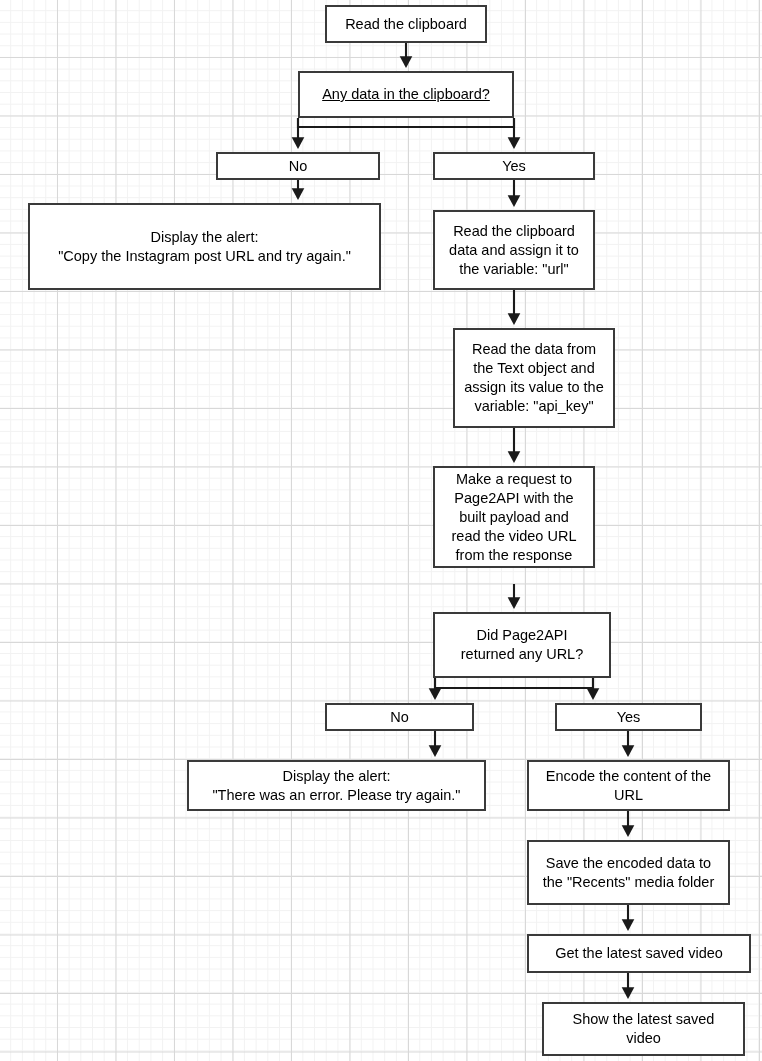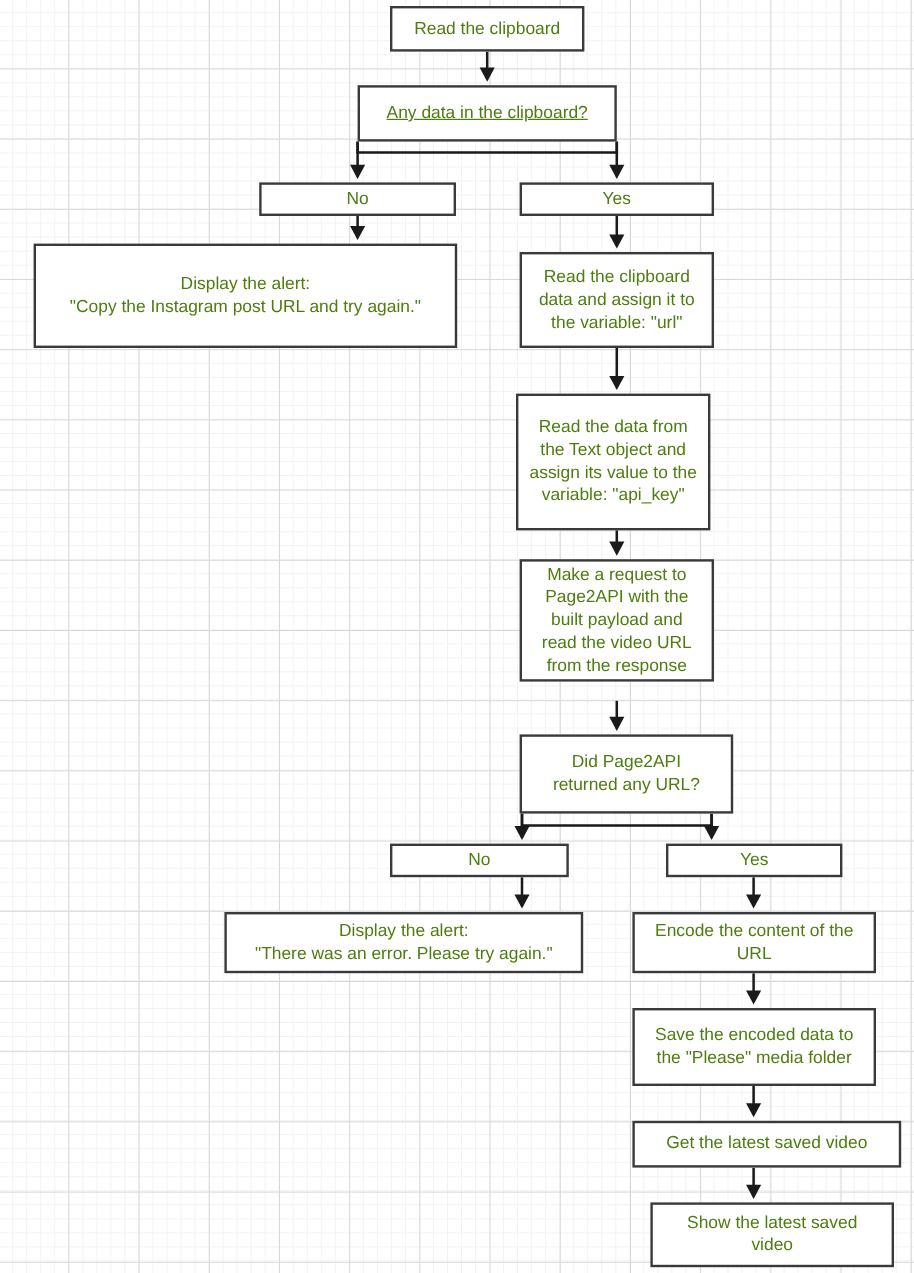--- a/index.html
+++ b/index.html
@@ -37,21 +37,21 @@
   }
   .node {
     position: absolute;
     box-sizing: border-box;
     background: #ffffff;
     border: 2px solid #3a3a3a;
     display: flex;
     align-items: center;
     justify-content: center;
     text-align: center;
-    color: #4d7c0f;
+    color: #000000;
     font-family: "Liberation Sans", sans-serif;
     font-size: 14.5px;
     line-height: 19px;
     white-space: pre-line;
     padding: 0 4px;
   }
 </style>
 </head>
 <body>
 
@@ -85,36 +85,36 @@
   <div id="node-layer">
       <div class="node" style="left: 325px; top: 5px; width: 162px; height: 38px; border-color: rgb(58, 58, 58); background: rgb(255, 255, 255);">Read the clipboard</div>
       <div class="node" style="left: 298px; top: 71px; width: 216px; height: 47px; border-color: rgb(58, 58, 58); background: rgb(255, 255, 255); text-decoration: underline;">Any data in the clipboard?</div>
       <div class="node" style="left: 216px; top: 152px; width: 164px; height: 28px; border-color: rgb(58, 58, 58); background: rgb(255, 255, 255);">No</div>
       <div class="node" style="left: 433px; top: 152px; width: 162px; height: 28px; border-color: rgb(58, 58, 58); background: rgb(255, 255, 255);">Yes</div>
       <div class="node" style="left: 28px; top: 203px; width: 353px; height: 87px; border-color: rgb(58, 58, 58); background: rgb(255, 255, 255);">Display the alert:
 "Copy the Instagram post URL and try again."</div>
       <div class="node" style="left: 433px; top: 210px; width: 162px; height: 80px; border-color: rgb(58, 58, 58); background: rgb(255, 255, 255);">Read the clipboard
 data and assign it to
 the variable: "url"</div>
-      <div class="node" style="left: 430px; top: 328px; width: 162px; height: 114px; border-color: rgb(58, 58, 58); background: rgb(255, 255, 255);">Read the data from
+      <div class="node" style="left: 453px; top: 328px; width: 162px; height: 100px; border-color: rgb(58, 58, 58); background: rgb(255, 255, 255);">Read the data from
 the Text object and
 assign its value to the
 variable: "api_key"</div>
       <div class="node" style="left: 433px; top: 466px; width: 162px; height: 102px; border-color: rgb(58, 58, 58); background: rgb(255, 255, 255);">Make a request to
 Page2API with the
 built payload and
 read the video URL
 from the response</div>
       <div class="node" style="left: 433px; top: 612px; width: 178px; height: 66px; border-color: rgb(58, 58, 58); background: rgb(255, 255, 255);">Did Page2API
 returned any URL?</div>
       <div class="node" style="left: 325px; top: 703px; width: 149px; height: 28px; border-color: rgb(58, 58, 58); background: rgb(255, 255, 255);">No</div>
       <div class="node" style="left: 555px; top: 703px; width: 147px; height: 28px; border-color: rgb(58, 58, 58); background: rgb(255, 255, 255);">Yes</div>
       <div class="node" style="left: 187px; top: 760px; width: 299px; height: 51px; border-color: rgb(58, 58, 58); background: rgb(255, 255, 255);">Display the alert:
 "There was an error. Please try again."</div>
       <div class="node" style="left: 527px; top: 760px; width: 203px; height: 51px; border-color: rgb(58, 58, 58); background: rgb(255, 255, 255);">Encode the content of the
 URL</div>
       <div class="node" style="left: 527px; top: 840px; width: 203px; height: 65px; border-color: rgb(58, 58, 58); background: rgb(255, 255, 255);">Save the encoded data to
-the "Please" media folder</div>
+the "Recents" media folder</div>
       <div class="node" style="left: 527px; top: 934px; width: 224px; height: 39px; border-color: rgb(58, 58, 58); background: rgb(255, 255, 255);">Get the latest saved video</div>
       <div class="node" style="left: 527px; top: 1002px; width: 203px; height: 54px; border-color: rgb(58, 58, 58); background: rgb(255, 255, 255); margin-left: 15px;">Show the latest saved
 video</div>
     </div>
 </div>
 
 </body></html>

